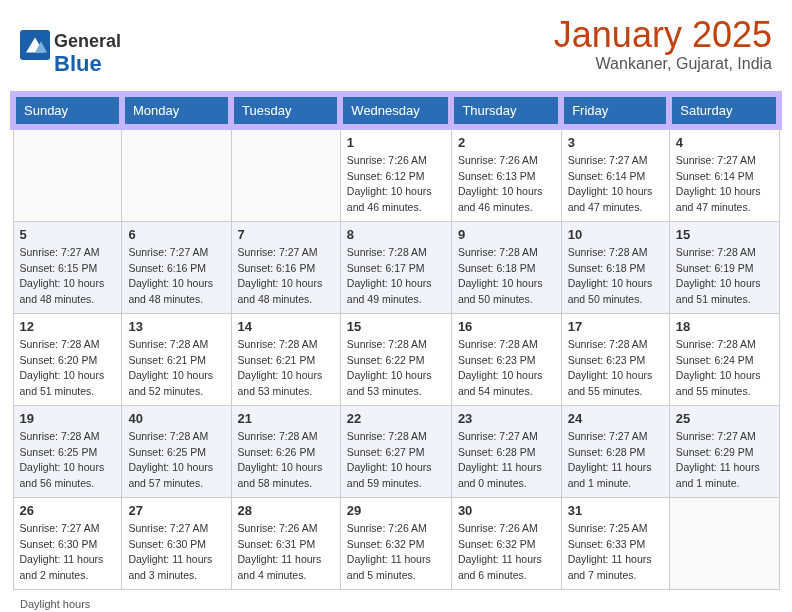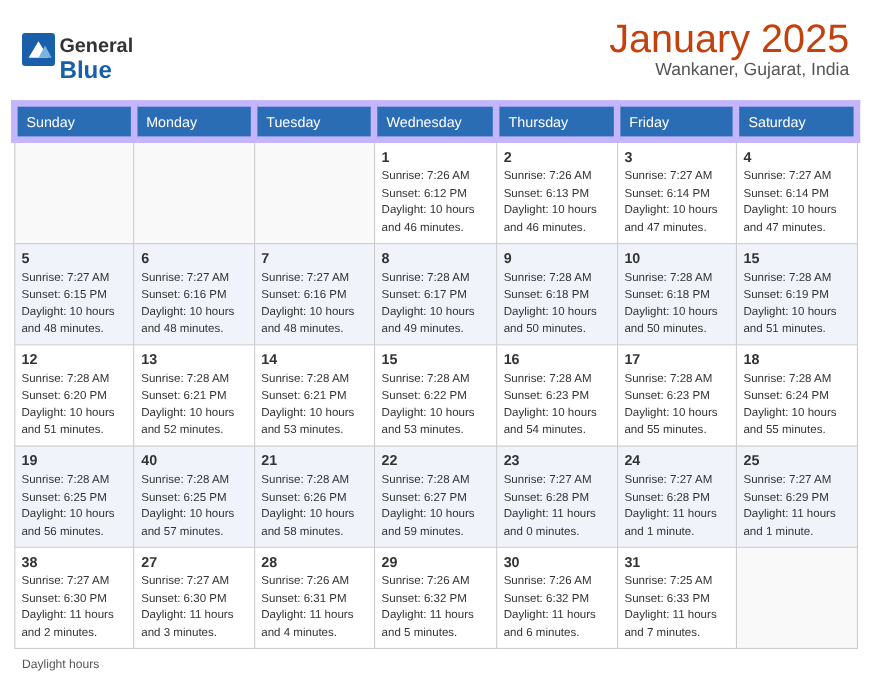--- a/index.html
+++ b/index.html
@@ -319,21 +319,21 @@
         <td>
           <span class="day-number">25</span>
           <div class="day-info" style="white-space: pre-line;">Sunrise: 7:27 AM
 Sunset: 6:29 PM
 Daylight: 11 hours
 and 1 minute.</div>
         </td>
       </tr>
       <tr>
         <td>
-          <span class="day-number">38</span>
+          <span class="day-number">26</span>
           <div class="day-info" style="white-space: pre-line;">Sunrise: 7:27 AM
 Sunset: 6:30 PM
 Daylight: 11 hours
 and 2 minutes.</div>
         </td>
         <td>
           <span class="day-number">27</span>
           <div class="day-info" style="white-space: pre-line;">Sunrise: 7:27 AM
 Sunset: 6:30 PM
 Daylight: 11 hours

